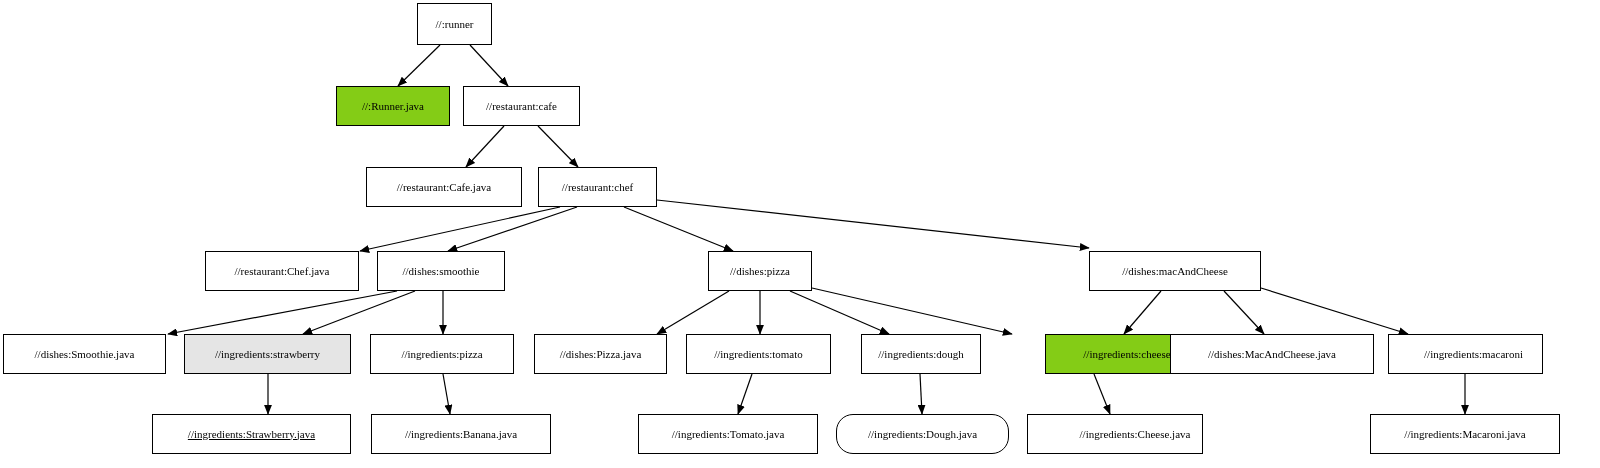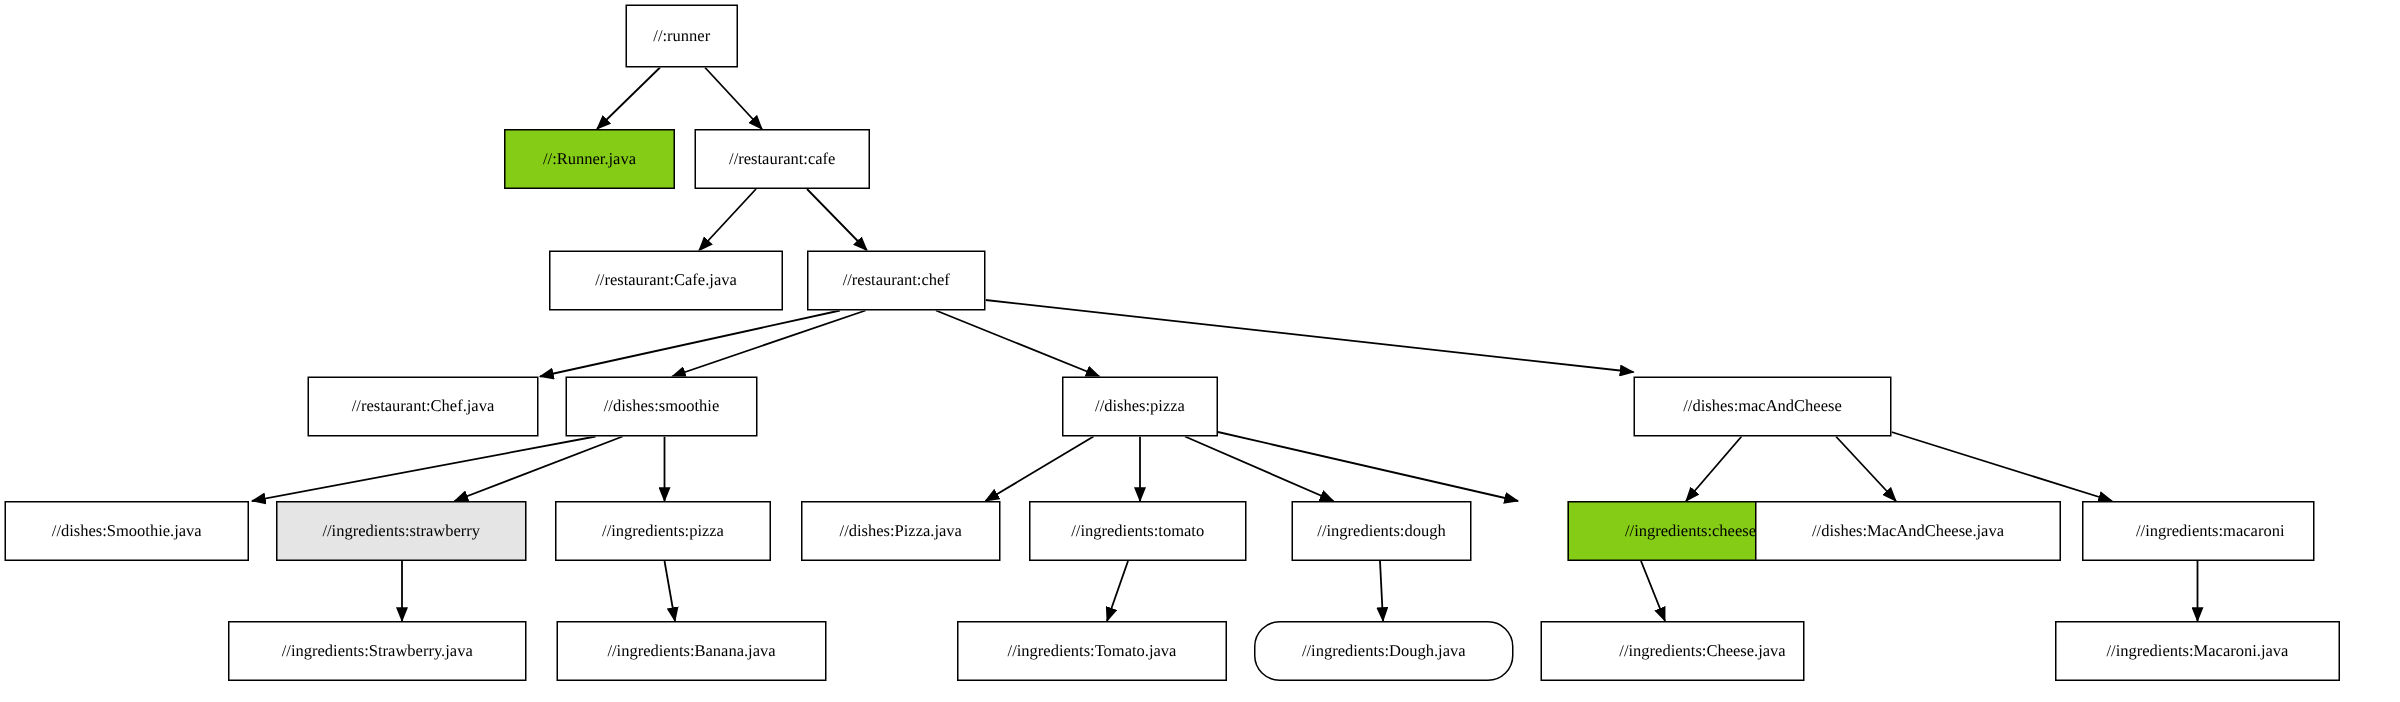--- a/index.html
+++ b/index.html
@@ -136,21 +136,21 @@
       </div>
       <div class="node" style="left: 1008px; top: 334px; width: 164px; height: 40px; background: #84cc16; border-color: rgb(0, 0, 0); margin-left: 37px;">
         <span class="node-label">//ingredients:cheese</span>
       </div>
       <div class="node" style="left: 1170px; top: 334px; width: 204px; height: 40px; background: rgb(255, 255, 255); border-color: rgb(0, 0, 0);">
         <span class="node-label">//dishes:MacAndCheese.java</span>
       </div>
       <div class="node" style="left: 1388px; top: 334px; width: 155px; height: 40px; background: rgb(255, 255, 255); border-color: rgb(0, 0, 0); padding-left: 16px;">
         <span class="node-label">//ingredients:macaroni</span>
       </div>
-      <div class="node" style="left: 152px; top: 414px; width: 199px; height: 40px; background: rgb(255, 255, 255); border-color: rgb(0, 0, 0);">
+      <div class="node" style="left: 152px; top: 414px; width: 199px; height: 40px; background: rgb(255, 255, 255); border-color: rgb(0, 0, 0); text-decoration: underline;">
         <span class="node-label">//ingredients:Strawberry.java</span>
       </div>
       <div class="node" style="left: 371px; top: 414px; width: 180px; height: 40px; background: rgb(255, 255, 255); border-color: rgb(0, 0, 0);">
         <span class="node-label">//ingredients:Banana.java</span>
       </div>
       <div class="node" style="left: 638px; top: 414px; width: 180px; height: 40px; background: rgb(255, 255, 255); border-color: rgb(0, 0, 0);">
         <span class="node-label">//ingredients:Tomato.java</span>
       </div>
       <div class="node" style="left: 836px; top: 414px; width: 173px; height: 40px; background: rgb(255, 255, 255); border-color: rgb(0, 0, 0); border-radius: 17px;">
         <span class="node-label">//ingredients:Dough.java</span>

